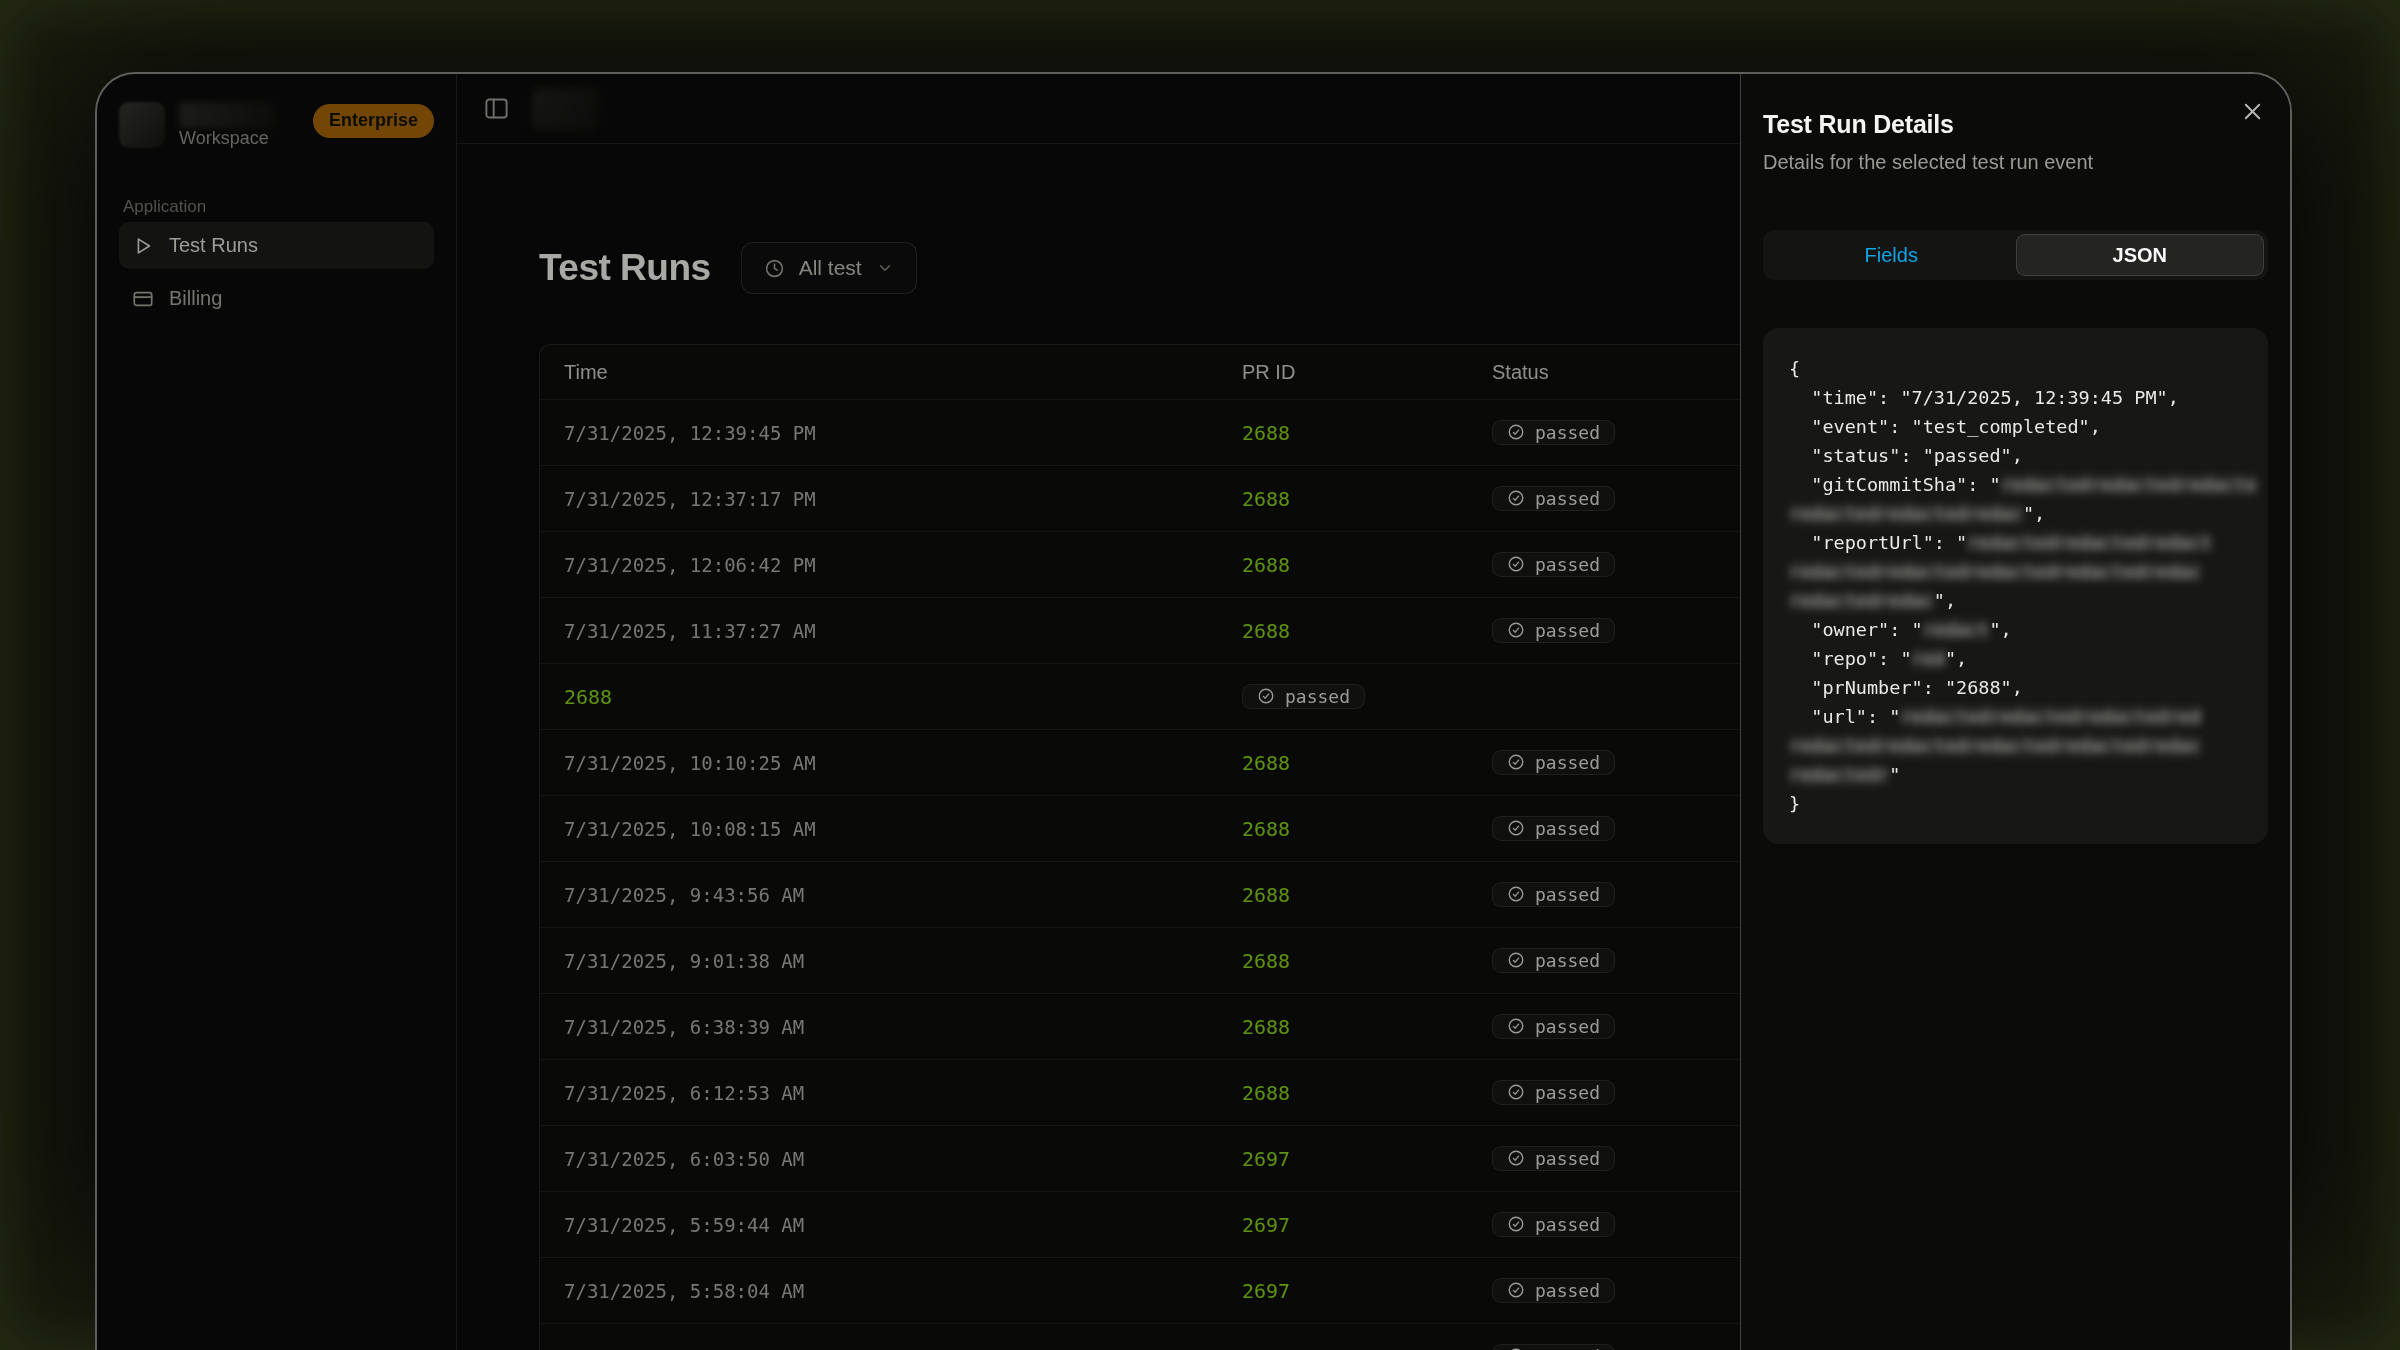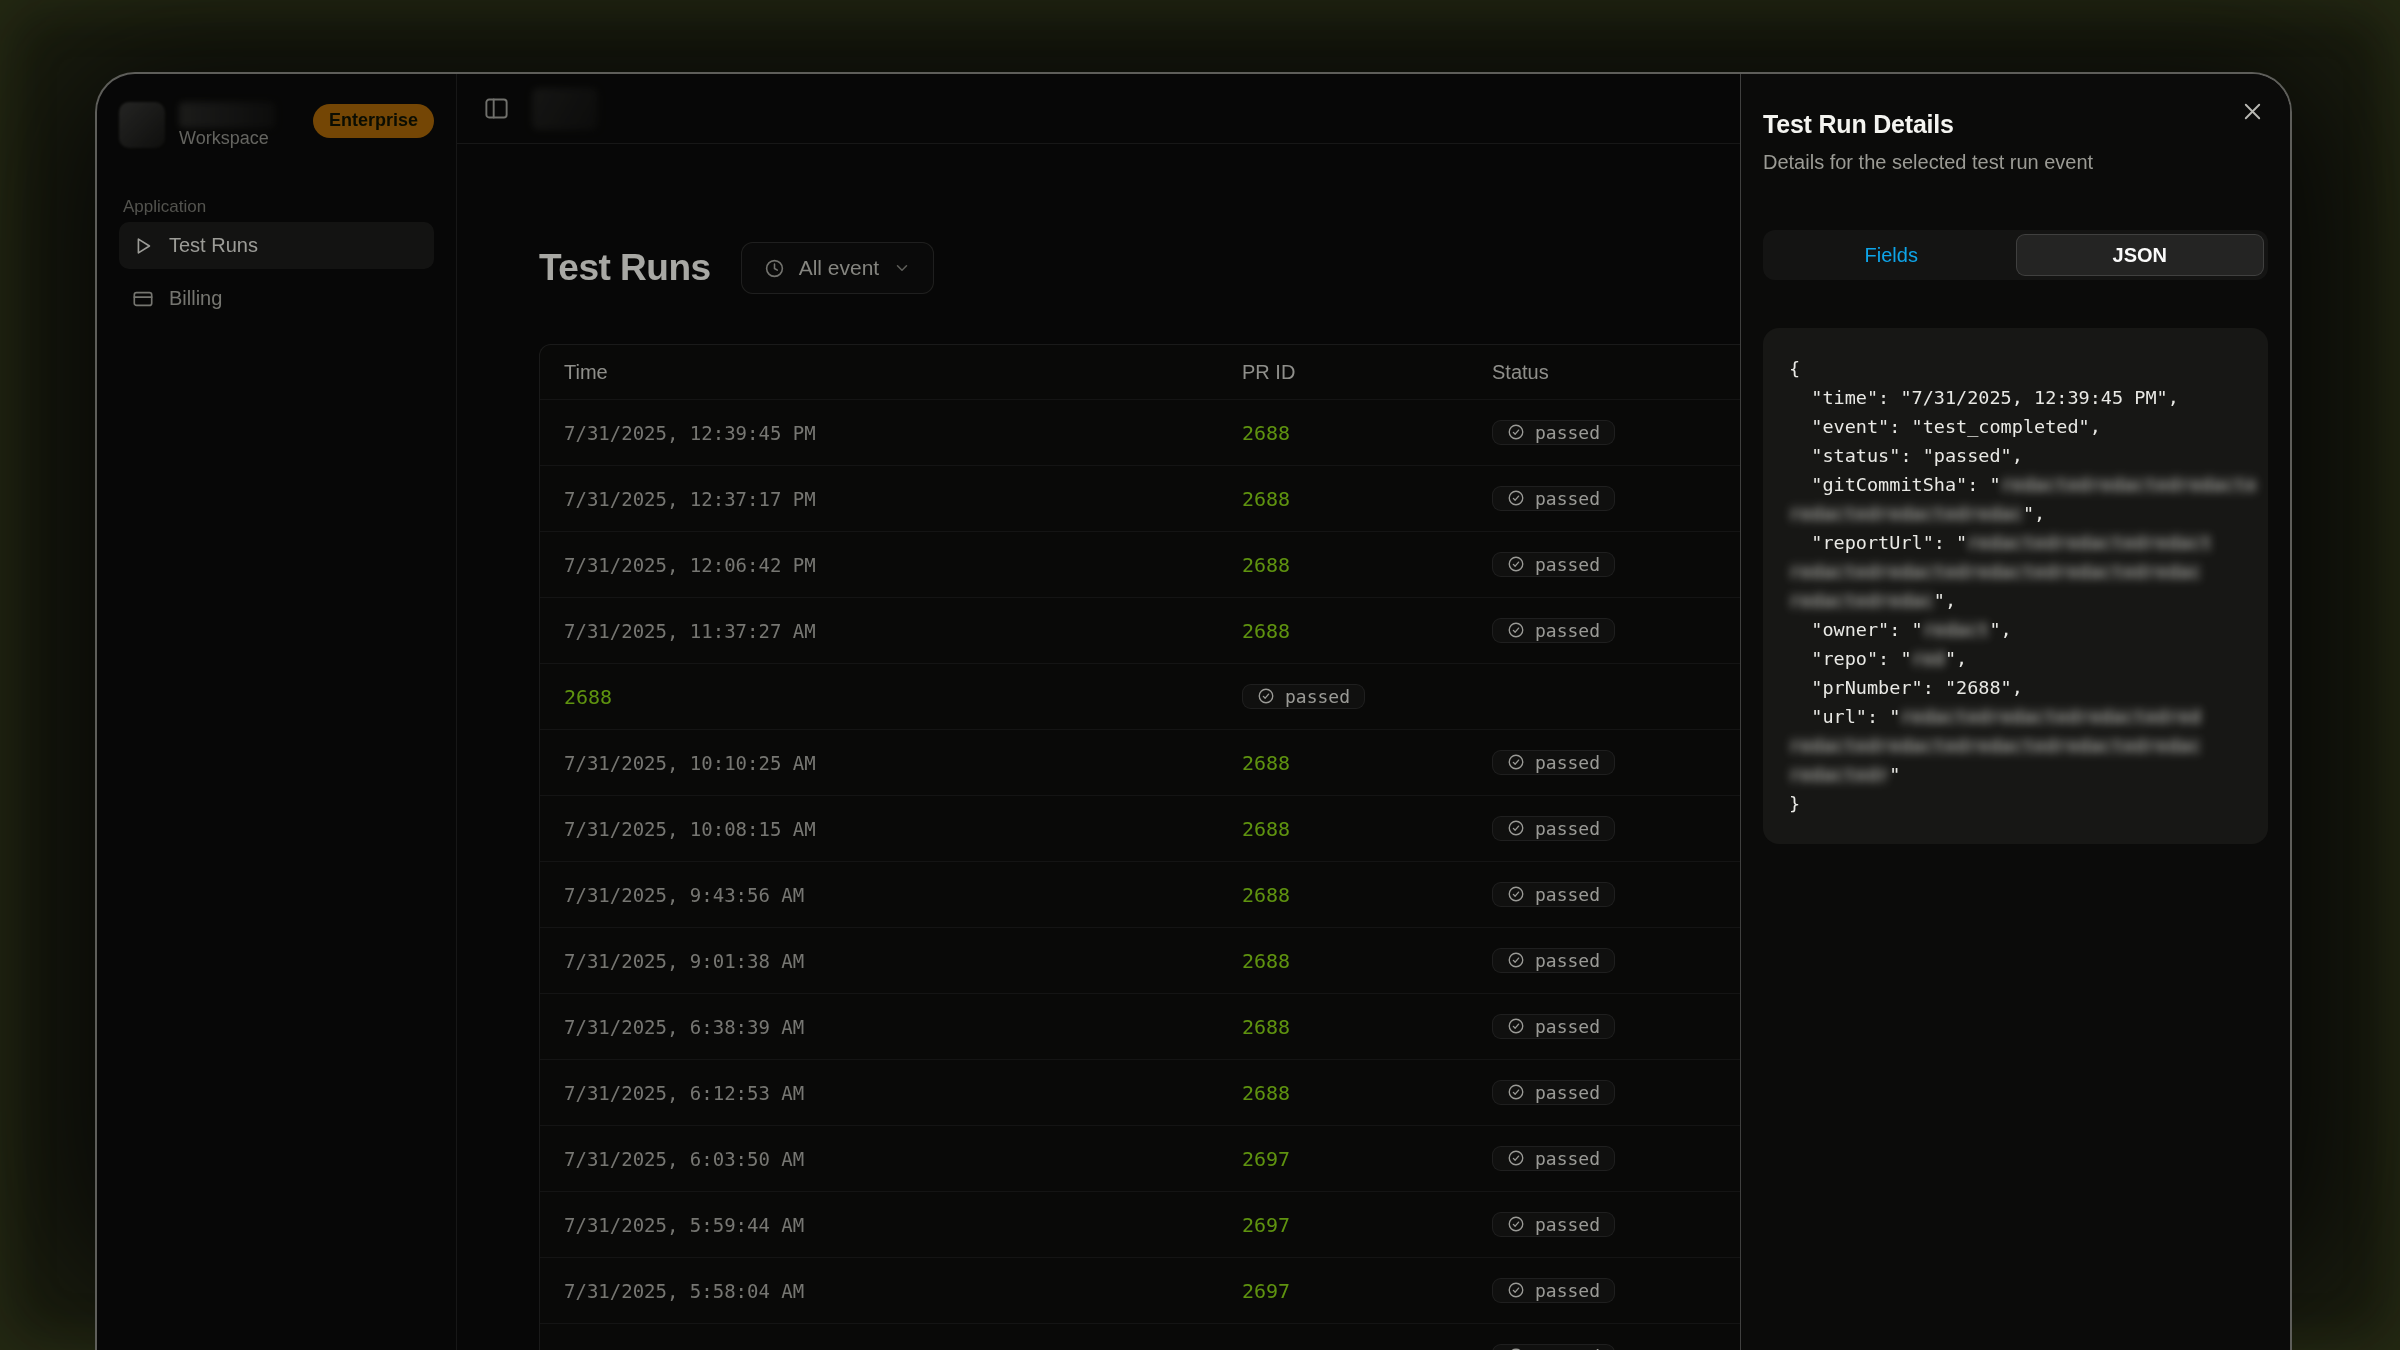--- a/index.html
+++ b/index.html
@@ -132,21 +132,21 @@
       </div>
 
       <div class="content">
         <div class="content-head">
           <h1 class="page-title">Test Runs</h1>
           <button class="filter-btn">
             <svg viewBox="0 0 24 24" fill="none" stroke="currentColor" stroke-width="1.8" stroke-linecap="round" stroke-linejoin="round">
                 <circle cx="12" cy="12" r="9"></circle>
                 <path d="M12 7v5l3.2 1.9"></path>
               </svg>
-            <span>All event</span>
+            <span>All test</span>
             <svg class="chev" viewBox="0 0 24 24" fill="none" stroke="currentColor" stroke-width="2" stroke-linecap="round" stroke-linejoin="round">
                 <path d="M6 9l6 6 6-6"></path>
               </svg>
           </button>
         </div>
 
         <div class="table">
           <div class="tgrid thead" id="table-head">
               <div class="th">Time</div>
               <div class="th">PR ID</div>

